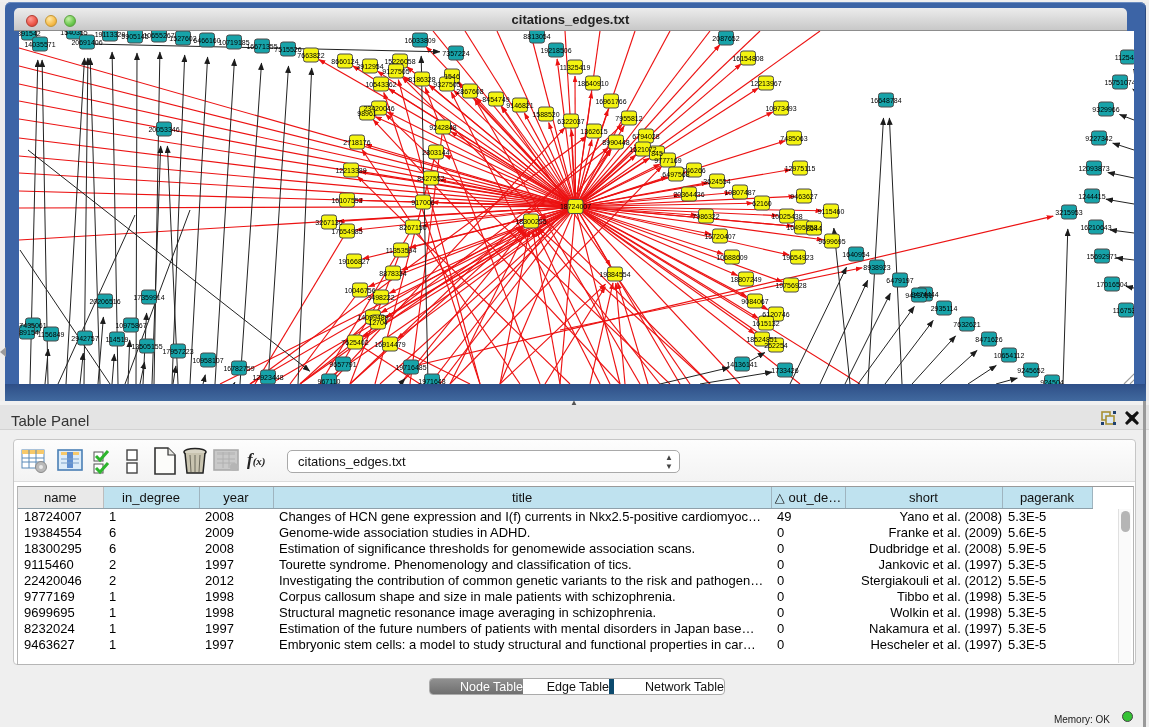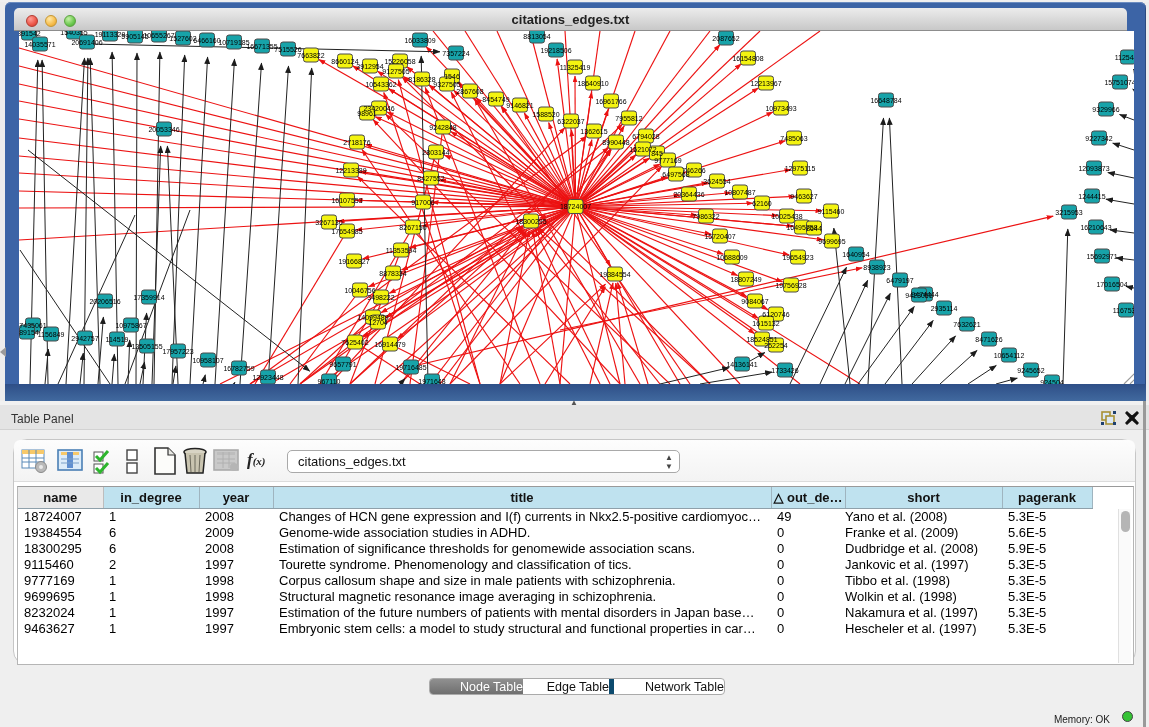--- a/index.html
+++ b/index.html
@@ -7,33 +7,33 @@
  box-shadow:inset 0 1px 0 #6b8cc0, inset -1px -1px 0 #2b4a7f}
 #winbottom{position:absolute;left:5px;top:384px;width:1141px;height:17px;background:linear-gradient(#2e4f87,#41699f)}
 #titlebar{position:absolute;left:14px;top:8px;width:1113px;height:23px;border-radius:5px 5px 0 0;
  background:linear-gradient(#ececec,#c8c8c8);border-bottom:1px solid #8d8d8d}
 #titlebar .t{position:absolute;width:100%;text-align:center;top:4px;font-size:13px;font-weight:700;color:#222}
 .tl{position:absolute;top:15px;width:12px;height:12px;border-radius:50%}
 
 #split{position:absolute;left:0;top:401px;width:1149px;height:4px;background:#f1f1f1}
 #grip{position:absolute;left:567px;top:400px;width:14px;height:5px;color:#555;font-size:8px;line-height:5px;text-align:center}
 #phead{position:absolute;left:0;top:405px;width:1149px;height:25px;background:#e4e4e4;border-bottom:1px solid #d2d2d2}
-#phead .t{position:absolute;left:11px;top:7px;font-size:12px;color:#333}
+#phead .t{position:absolute;left:11px;top:7px;font-size:15px;color:#333}
 #panel{position:absolute;left:0;top:430px;width:1149px;height:297px;background:#efefef}
-#toolwrap{position:absolute;left:13px;top:9px;width:1123px;height:226px;background:#fff;border:1px solid #c6c6c6;border-radius:14px}
+#toolwrap{position:absolute;left:13px;top:9px;width:1123px;height:226px;background:#fff;border:1px solid #c6c6c6;border-radius:4px}
 #toolbar{position:absolute;left:0;top:0;width:1121px;height:42px;background:linear-gradient(#fdfdfd,#f3f3f3);border-bottom:1px solid #dcdcdc;border-radius:6px 6px 0 0}
 #combo{position:absolute;left:273px;top:10px;width:393px;height:23px;background:#fff;border:1px solid #a9a9a9;border-radius:5px;font-size:13px;color:#111;line-height:21px;padding-left:10px}
 #combo .ar{position:absolute;right:6px;top:2px;font-size:8px;color:#444;line-height:9px}
 
 #tbl{position:absolute;left:3px;top:46px;width:1117px;height:179px;background:#fff;border:1px solid #b5b5b5;border-top:1px solid #9a9a9a}
 table{border-collapse:collapse;table-layout:fixed;width:1074px;font-size:13px}
-th{height:21px;background:#bfe2ef;border-right:1px solid #9fb4bf;border-bottom:1px solid #8fa0aa;font-weight:700;color:#111;overflow:hidden;white-space:nowrap}
+th{height:21px;background:#bfe2ef;border-right:1px solid #9fb4bf;border-bottom:1px solid #8fa0aa;font-weight:400;color:#111;overflow:hidden;white-space:nowrap}
 th.c1{background:#e9e9e9;border-right:1px solid #bdbdbd}
 td{height:16px;padding:0 0 0 6px;overflow:hidden;white-space:nowrap;color:#000}
-td.c6{text-align:left;padding:0}
+td.c6{text-align:right;padding:0}
 .c1{width:85px}.c2{width:96px}.c3{width:74px}.c4{width:498px}.c5{width:74px}.c6{width:157px}.c7{width:90px}
 #vsb{position:absolute;right:2px;top:22px;width:13px;height:154px;background:#fafafa;border-left:1px solid #e0e0e0}
 #vsb .th{position:absolute;left:1.5px;top:2px;width:9px;height:21px;background:#b5b5b5;border-radius:5px}
 
 #tabs{position:absolute;left:415px;top:238px;height:17px;display:flex;border:1px solid #aaa;border-radius:4px;overflow:hidden;background:#fff}
 #tabs div{font-size:12.5px;line-height:16px;text-align:right;color:#111}
 #tabs .sel{background:linear-gradient(#909090,#6f6f6f);color:#fff}
 #memory{position:absolute;right:39px;top:284px;font-size:10px;color:#222}
 #memdot{position:absolute;right:16px;top:281px;width:11px;height:11px;border-radius:50%;background:#35c335;border:1px solid #444}
 #rightedge{position:absolute;left:1143px;top:401px;width:3px;height:326px;background:#999}
@@ -671,20 +671,29 @@
             <tr>
               <td class="c1">9115460</td>
               <td class="c2">2</td>
               <td class="c3">1997</td>
               <td class="c4">Tourette syndrome. Phenomenology and classification of tics.</td>
               <td class="c5">0</td>
               <td class="c6">Jankovic et al. (1997)</td>
               <td class="c7">5.3E-5</td>
             </tr>
             <tr>
+              <td class="c1">22420046</td>
+              <td class="c2">2</td>
+              <td class="c3">2012</td>
+              <td class="c4">Investigating the contribution of common genetic variants to the risk and pathogen…</td>
+              <td class="c5">0</td>
+              <td class="c6">Stergiakouli et al. (2012)</td>
+              <td class="c7">5.5E-5</td>
+            </tr>
+            <tr>
               <td class="c1">9777169</td>
               <td class="c2">1</td>
               <td class="c3">1998</td>
               <td class="c4">Corpus callosum shape and size in male patients with schizophrenia.</td>
               <td class="c5">0</td>
               <td class="c6">Tibbo et al. (1998)</td>
               <td class="c7">5.3E-5</td>
             </tr>
             <tr>
               <td class="c1">9699695</td>

